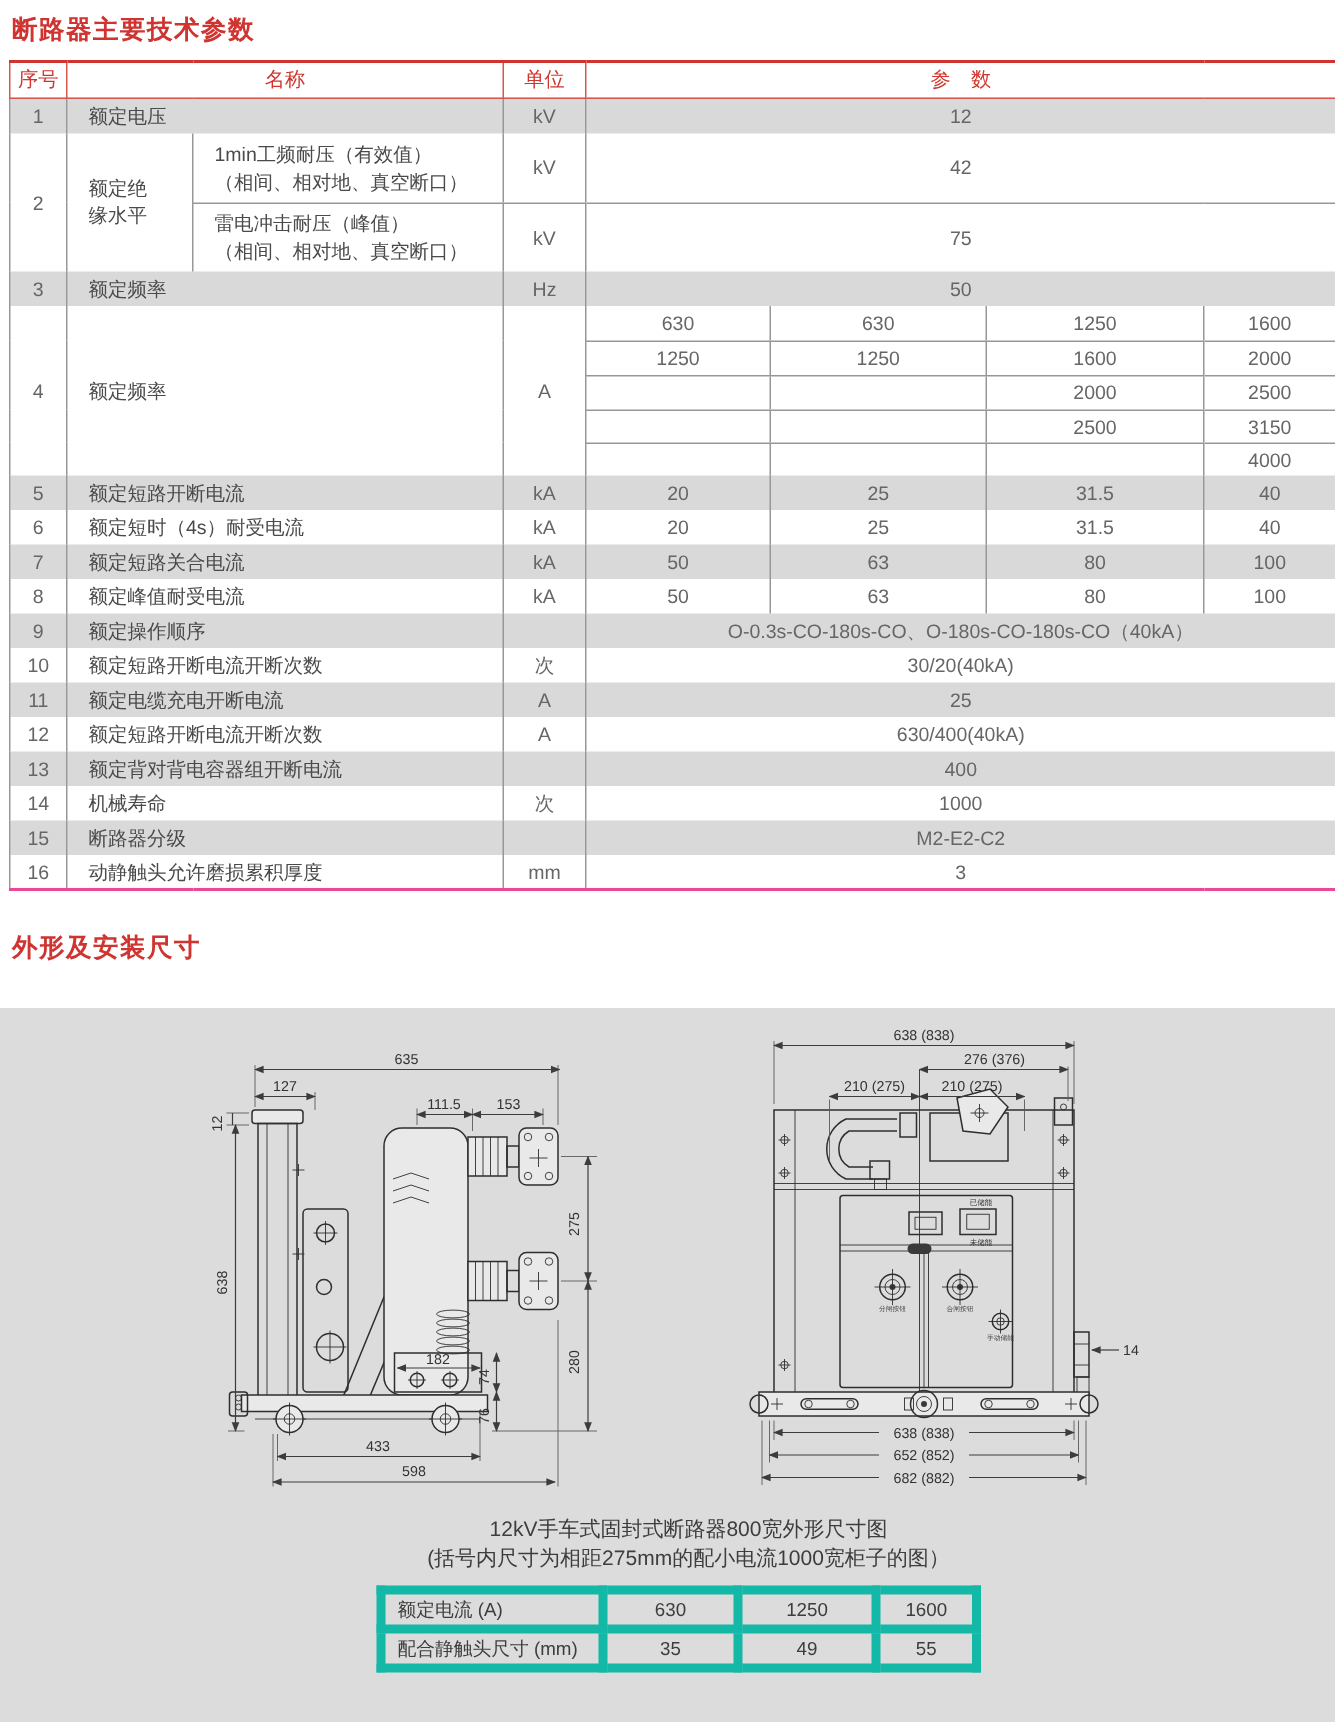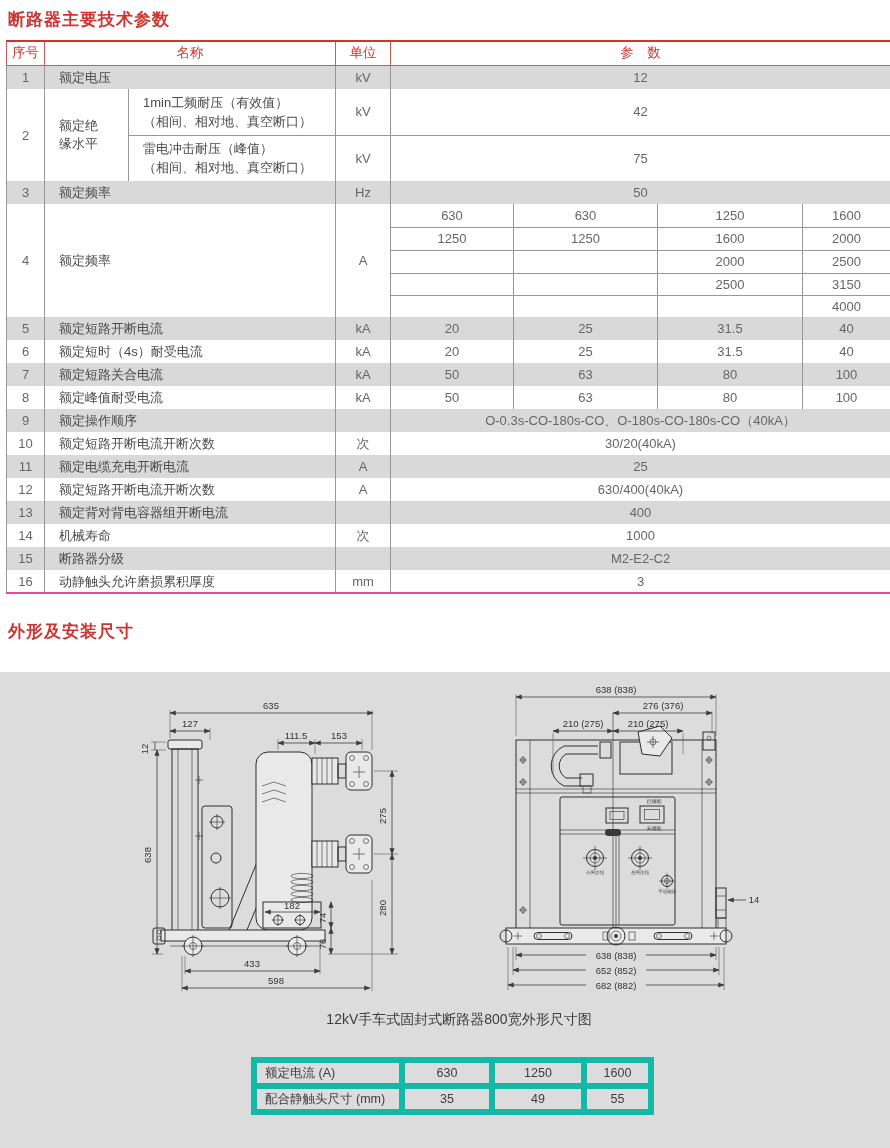--- a/index.html
+++ b/index.html
@@ -406,20 +406,21 @@
         <rect x="116" y="282" width="60" height="12" fill="#dcdcdc"></rect>
         <text x="146" y="291.5">652 (852)</text>
         <line class="dim" x1="38" y1="303" x2="254" y2="303" marker-start="url(#ra)" marker-end="url(#ra)"></line>
         <rect x="116" y="297" width="60" height="12" fill="#dcdcdc"></rect>
         <text x="146" y="306.5">682 (882)</text>
       </g>
     </svg>
 
     <div class="caption">
       <div>12kV手车式固封式断路器800宽外形尺寸图</div>
+      <div>(括号内尺寸为相距275mm的配小电流1000宽柜子的图）</div>
     </div>
 
     <table class="mini">
       <colgroup>
         <col style="width:148px">
           <col style="width:90px">
           <col style="width:92px">
           <col style="width:67px">
       </colgroup>
       <tbody>

